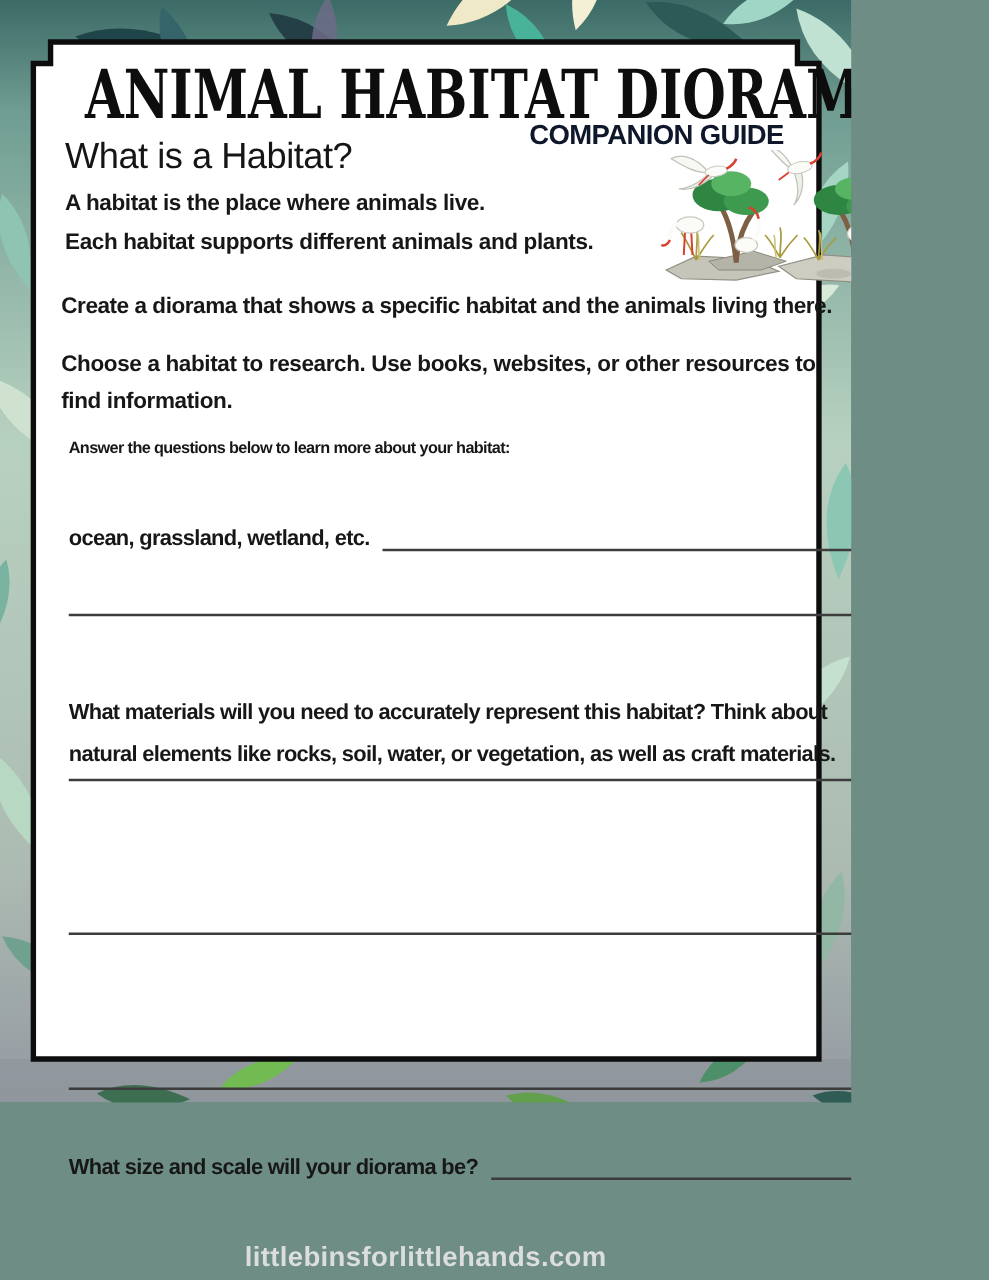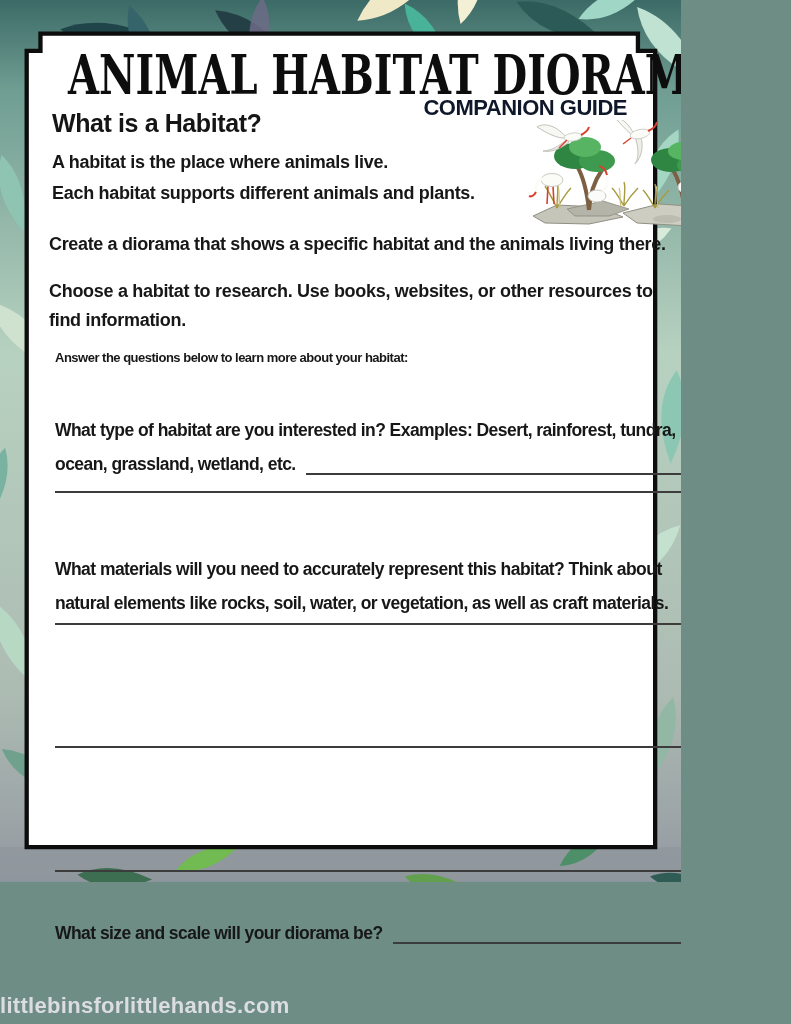--- a/index.html
+++ b/index.html
@@ -15,21 +15,21 @@
   .title-svg text{
     font-family:"DejaVu Serif","Liberation Serif",serif;
     font-weight:bold;fill:#0d0d0d;
   }
   .subtitle{
     position:absolute;right:54px;top:95px;
     font-size:22px;font-weight:bold;letter-spacing:-.5px;color:#0f172a;
   }
   .habitat-heading{
     position:absolute;left:52px;top:109px;
-    font-size:25px;font-weight:bold;letter-spacing:-.4px;color:#151515;
+    font-size:29px;font-weight:normal;letter-spacing:-.4px;color:#151515;
   }
 
   
   .intro-lines{position:absolute;left:52px;top:147px;width:480px;
     font-size:18px;font-weight:bold;letter-spacing:-.3px;line-height:31px;white-space:nowrap;}
   .create-line{position:absolute;left:49px;top:229px;width:700px;
     font-size:18px;font-weight:bold;letter-spacing:-.35px;line-height:31px;white-space:nowrap;}
   .choose-lines{position:absolute;left:49px;top:277px;width:700px;
     font-size:18px;font-weight:bold;letter-spacing:-.3px;line-height:29px;white-space:nowrap;}
   .answer-heading{position:absolute;left:55px;top:350px;width:680px;
@@ -38,21 +38,21 @@
   
   .q{position:absolute;left:55px;width:672px;
      font-size:17.5px;font-weight:bold;letter-spacing:-.55px;line-height:34px;}
   .q .row{display:flex;align-items:flex-end;white-space:nowrap;}
   .blank-inline{flex:1;border-bottom:2px solid #3c3c3c;margin:0 0 6px 10px;min-width:40px;}
   .blank-line{position:absolute;left:55px;width:672px;height:0;border-bottom:2px solid #3c3c3c;}
 
   .illustration{position:absolute;left:527px;top:120px;width:224px;height:110px;}
 
   .footer{
-    position:absolute;left:0;top:993px;width:100%;
+    position:absolute;left:0;top:993px;width:100%;text-align:center;
     font-size:22px;font-weight:bold;letter-spacing:.3px;color:#dcdde1;
   }
 </style>
 </head>
 <body>
 
 <div class="screen">
 
   <svg class="bg" viewBox="0 0 791 1024" preserveAspectRatio="none">
     <defs>
@@ -192,23 +192,20 @@
 
   <div class="choose-lines">
     <div>Choose a habitat to research. Use books, websites, or other resources to</div>
     <div>find information.</div>
   </div>
 
   <div class="answer-heading">Answer the questions below to learn more about your habitat:</div>
 
   <div class="q" style="top:413px;">
     <div class="row">
-      <span>What type of habitat are you interested in? Examples: Desert, rainforest, tundra,</span>
-    </div>
-    <div class="row">
       <span>ocean, grassland, wetland, etc.</span>
       <span class="blank-inline"></span>
     </div>
   </div>
   <div class="blank-line" style="top:491px;"></div>
 
   <div class="q" style="top:552px;">
     <div class="row">
       <span>What materials will you need to accurately represent this habitat? Think about</span>
     </div>

